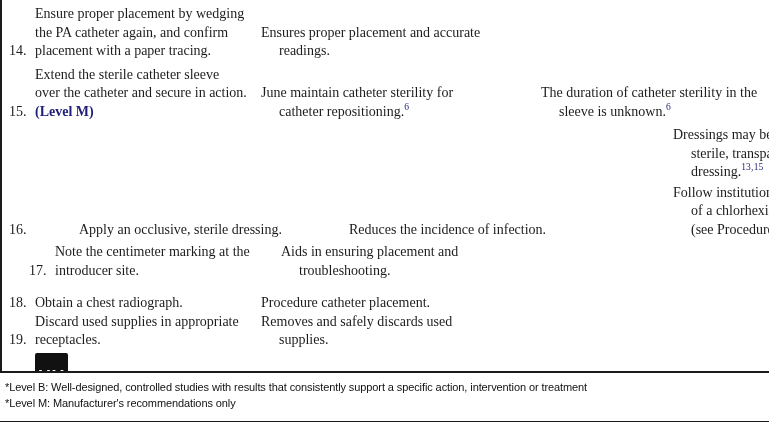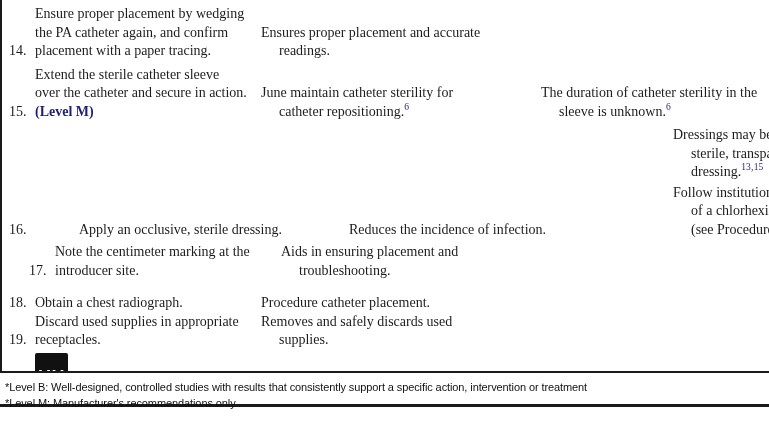--- a/index.html
+++ b/index.html
@@ -54,21 +54,21 @@
   }
   
   .footnotes{
     box-sizing:border-box;
     border-top:2px solid #1a1a1a;
     padding:6px 6px 6px 5px;
     font-family:"Liberation Sans", sans-serif;
     font-size:11px;
     line-height:16px;
     color:#111;
-    height:33px;
+    height:50px;
     letter-spacing:-0.1px;
   }
   .footnotes p{margin:0;}
   .bottom-rule{
     height:3px;
     background:#1a1a1a;
     width:769px;
   }
 </style>
 </head>

